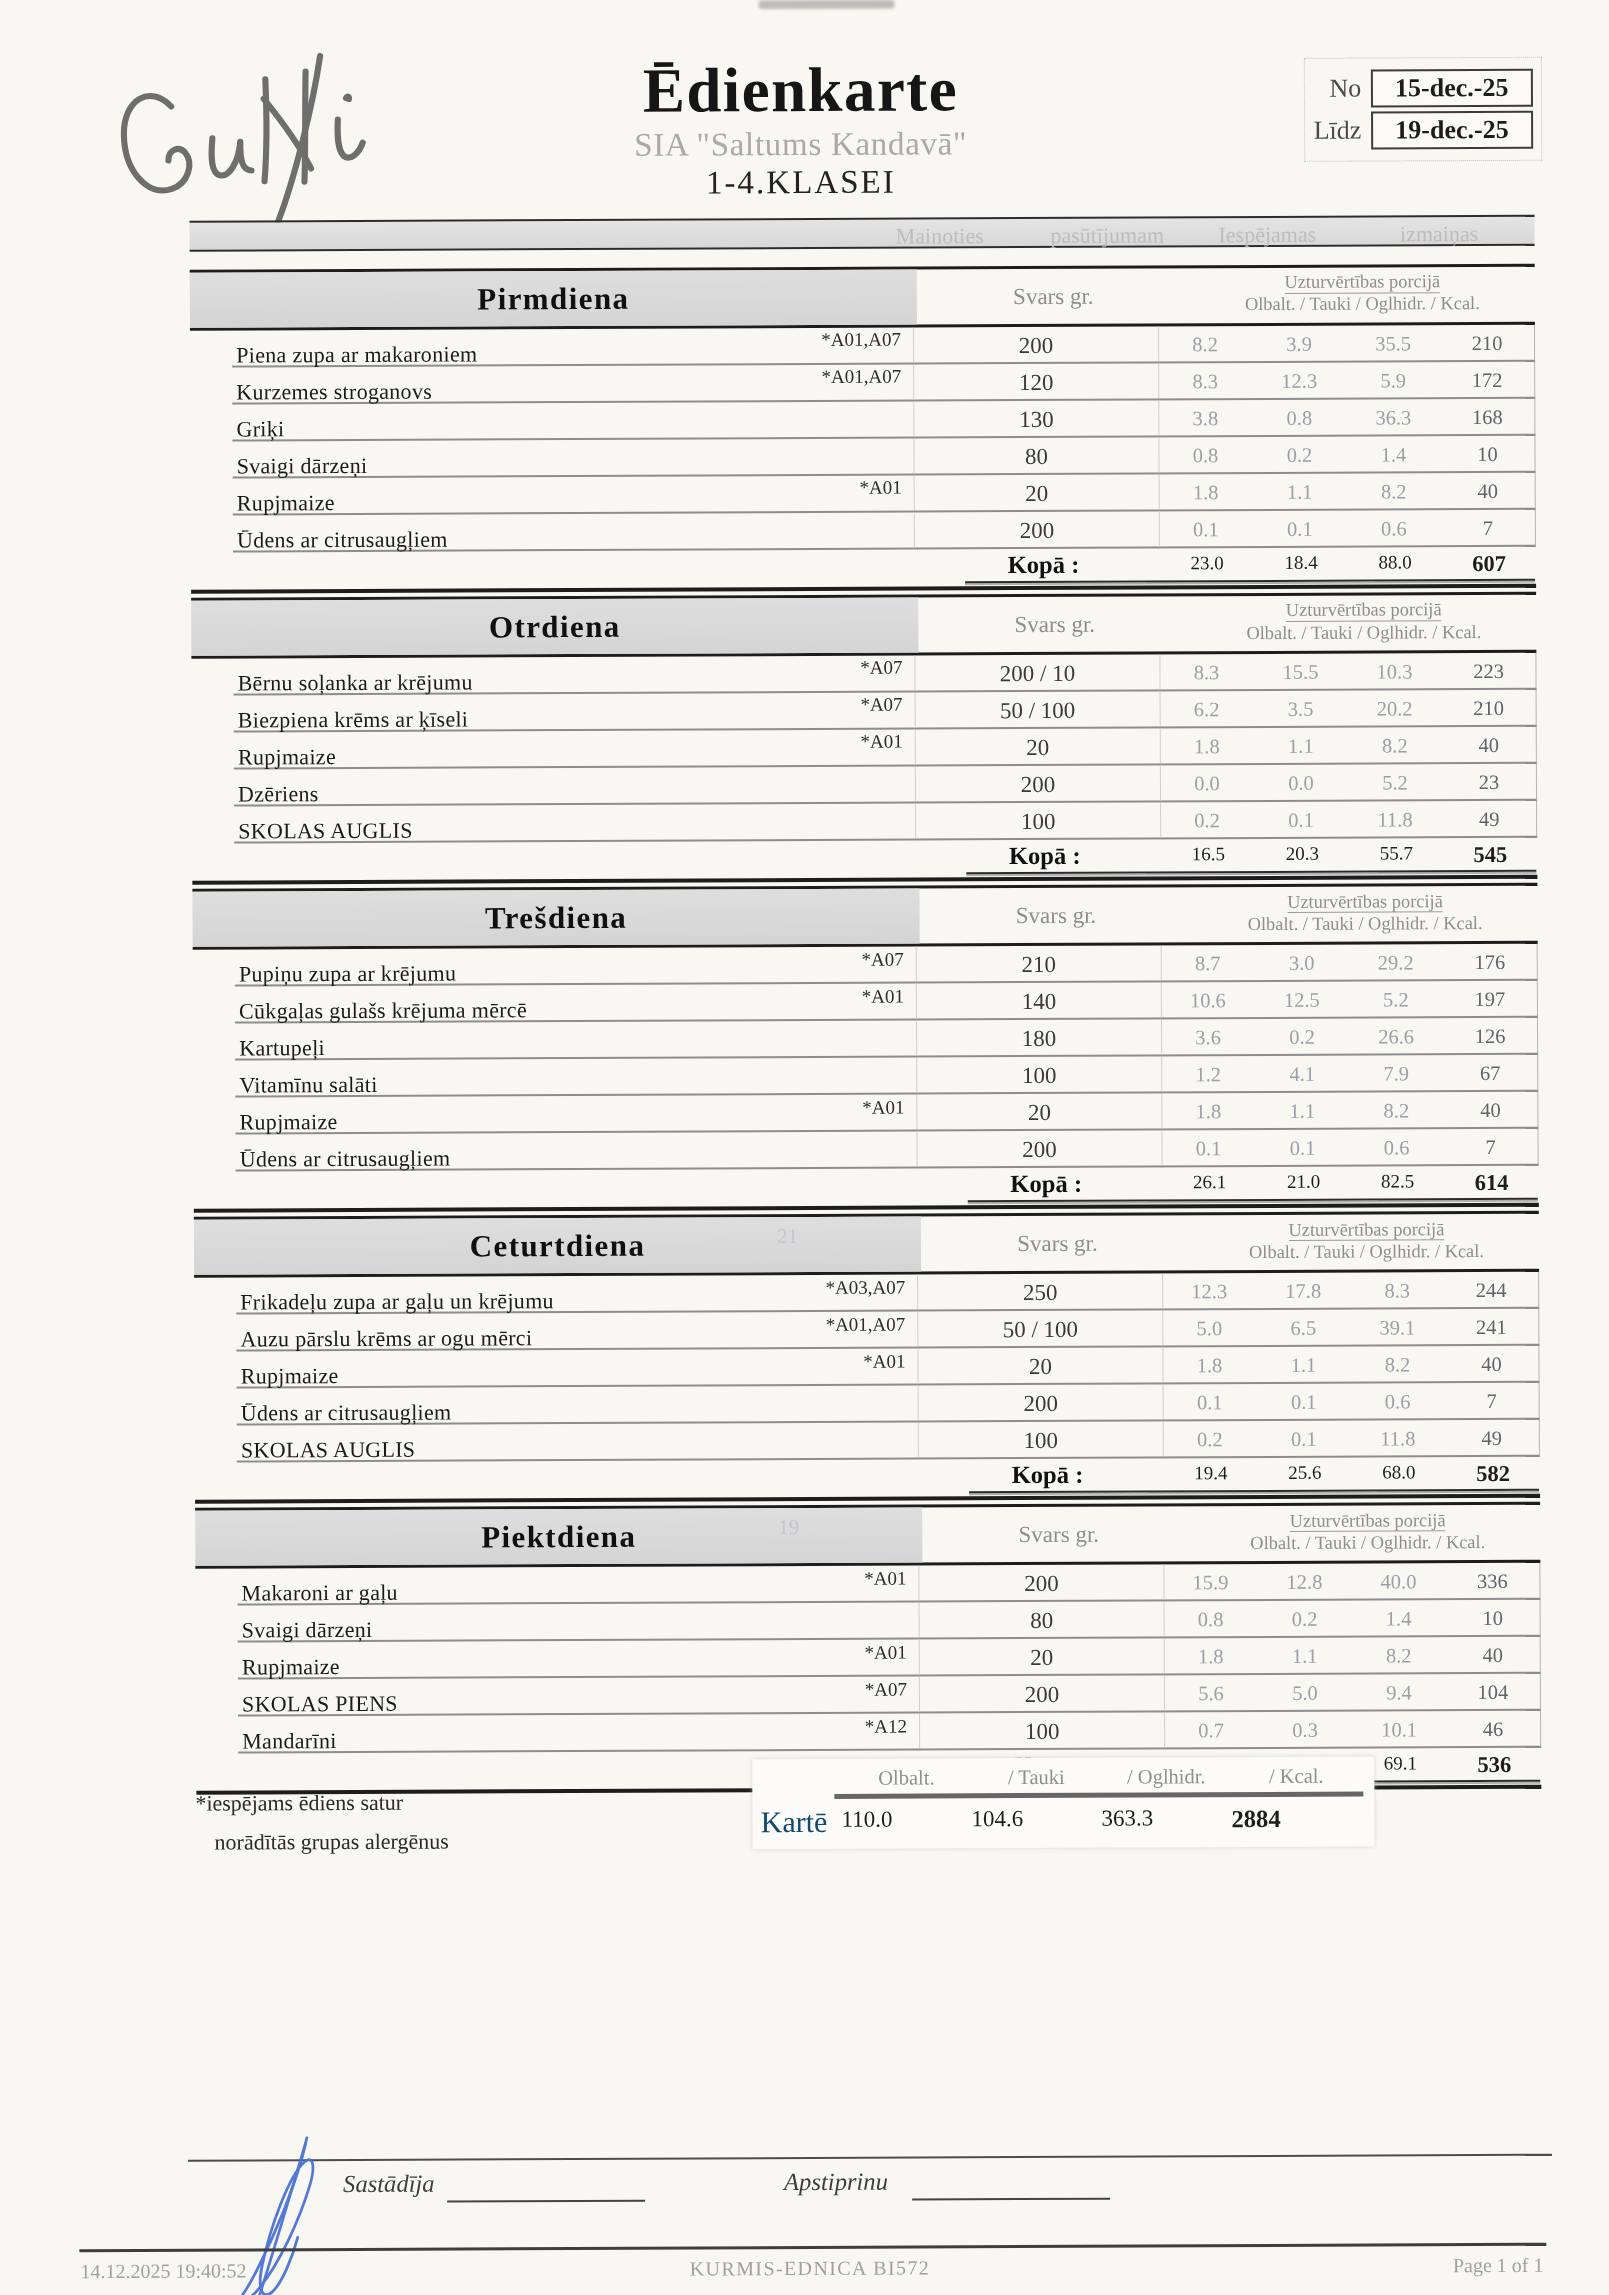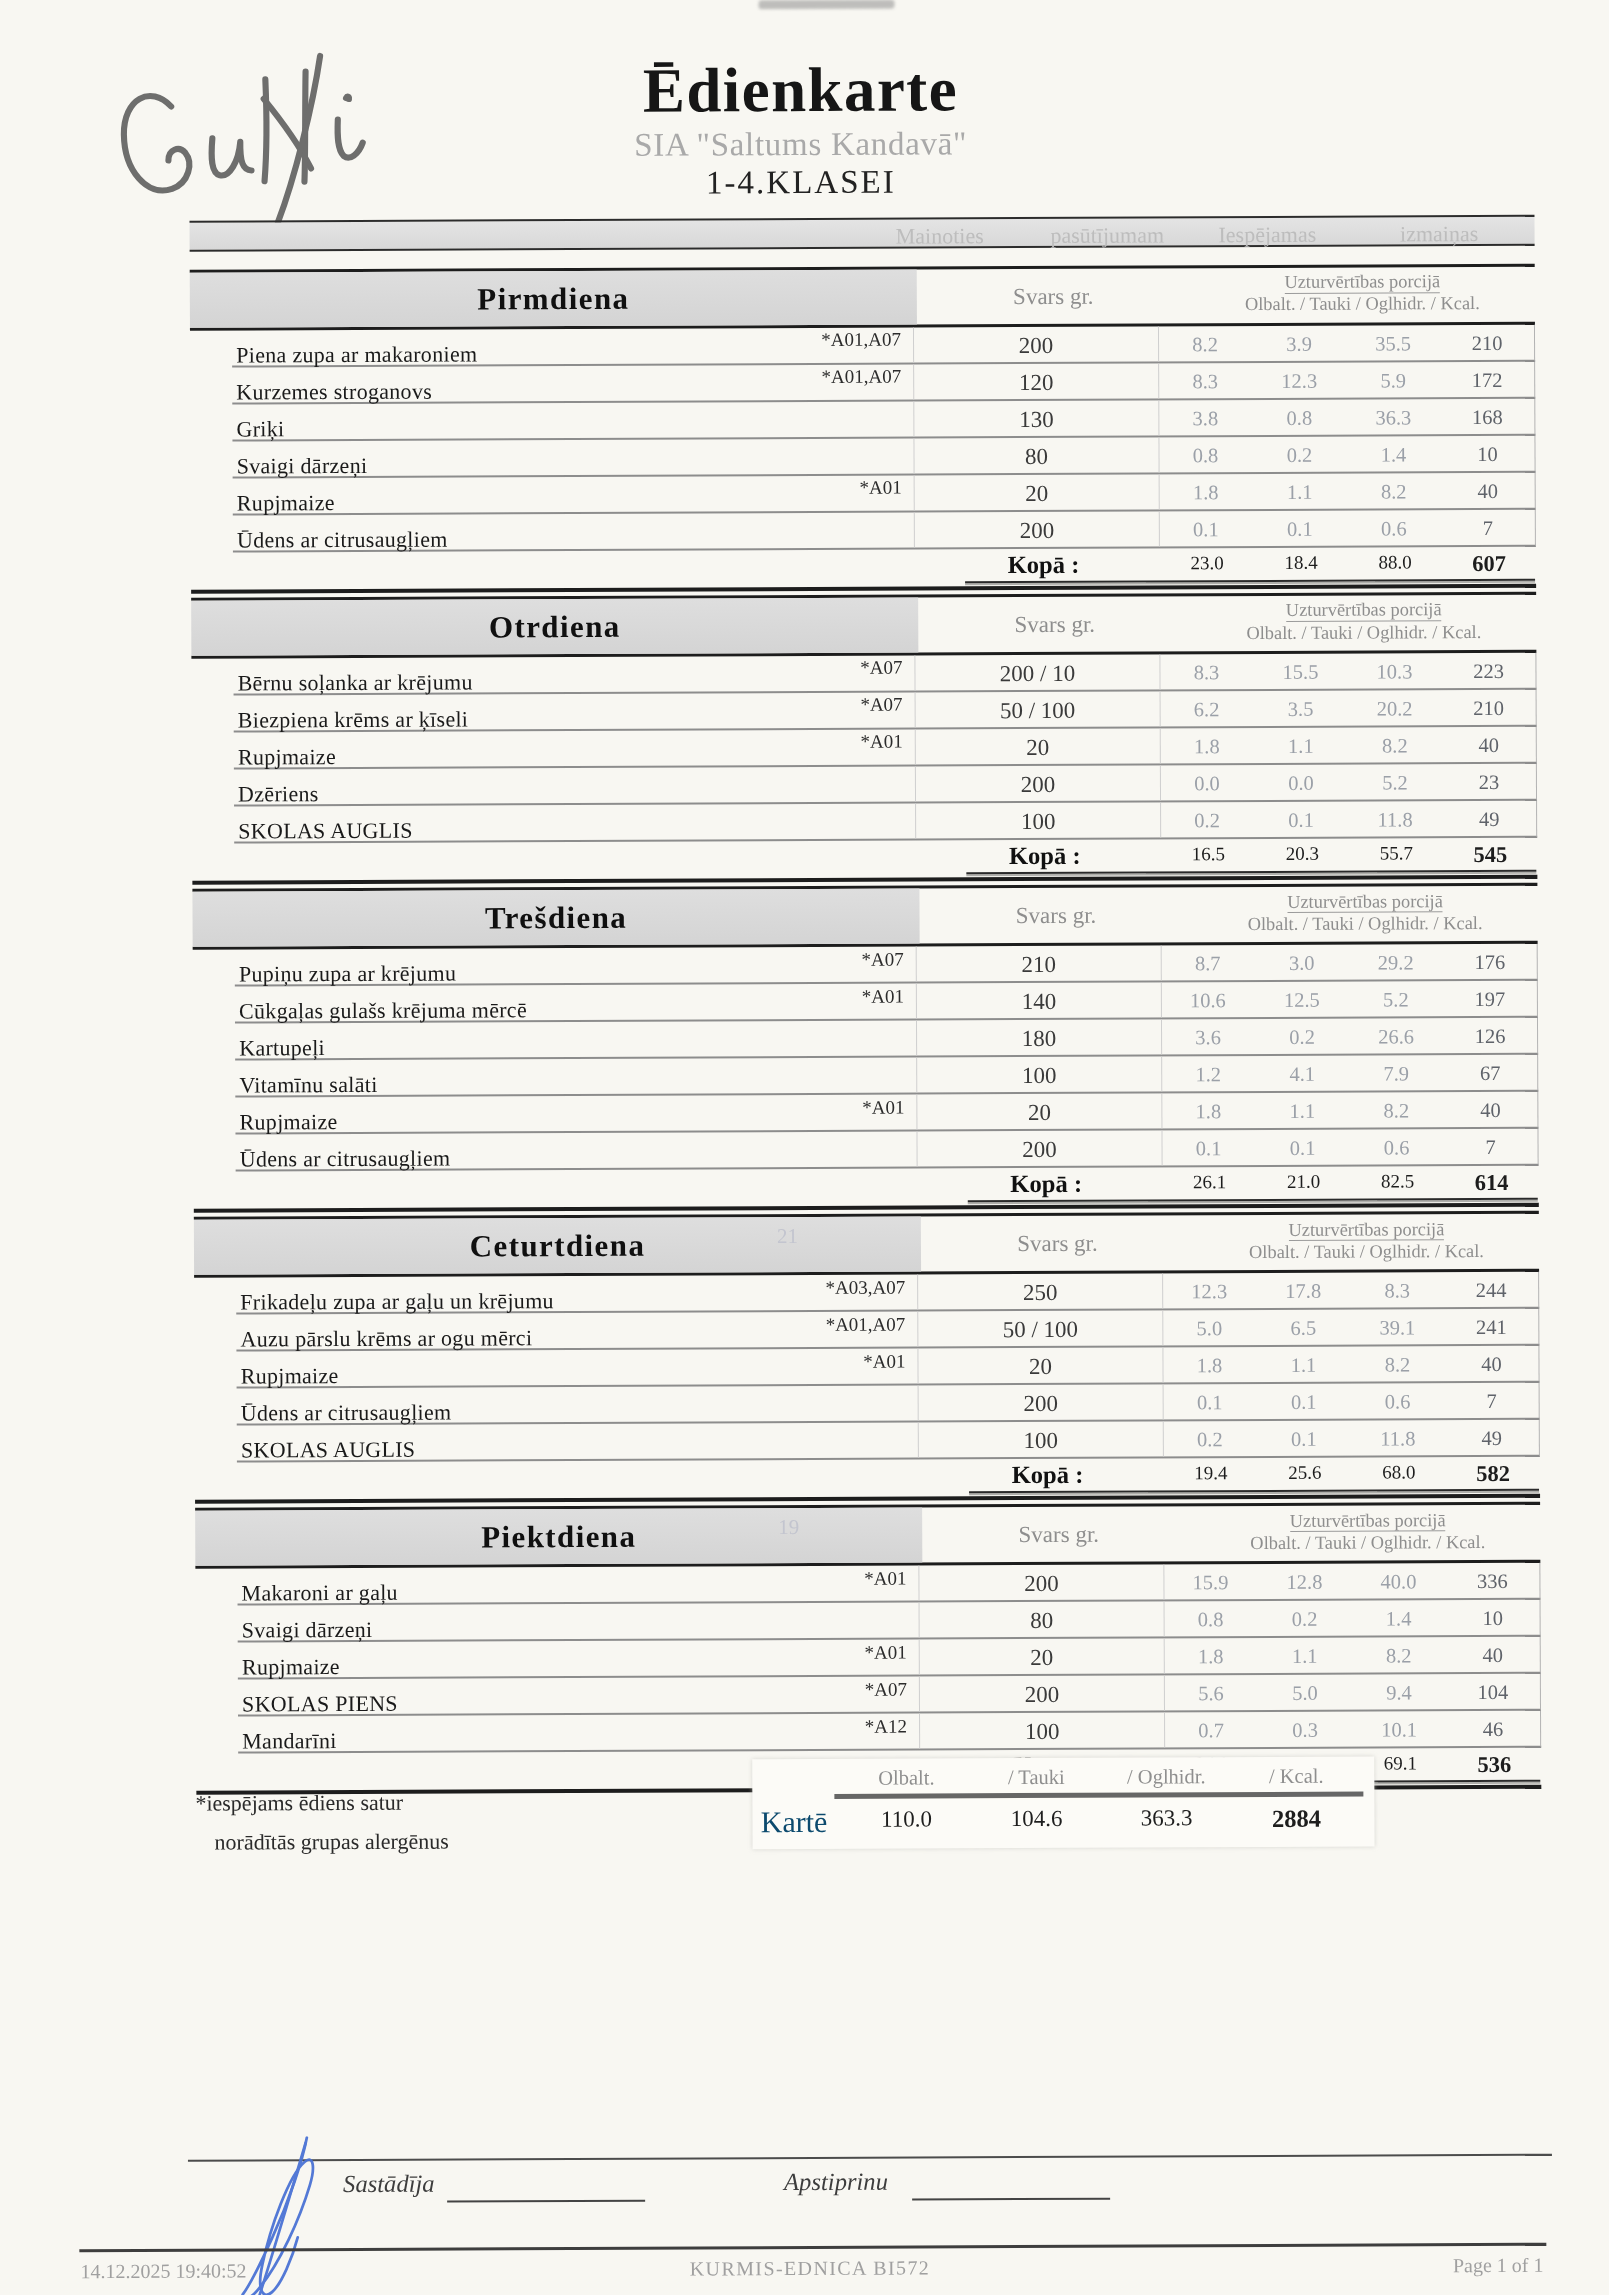--- a/index.html
+++ b/index.html
@@ -59,21 +59,21 @@
 
   
   .note{position:absolute;left:192px;top:1782px;font-size:22px;color:#2a2a2a;line-height:1.75;}
   .note .note2{margin-left:19px;}
   .weekbox{position:absolute;left:749px;top:1759px;width:622px;height:90px;background:#fcfbf7;box-shadow:0 0 4.1px rgba(190,190,185,.6);}
   .wk-head{margin-left:89px;display:flex;padding-top:8.2px;}
   .wk-head span{width:130px;text-align:center;font-size:20.5px;color:#8f8f8f;}
   .wk-rule{margin-left:82px;width:529px;height:4.8px;background:#666;margin-top:4.1px;}
   .wk-label{position:absolute;left:8.2px;top:46px;font-size:30px;color:#0c4a6e;}
   .wk-vals{margin-left:89px;display:flex;margin-top:8.2px;}
-  .wk-vals span{width:130px;text-align:center;font-size:23px;color:#1e1e1e;}
+  .wk-vals span{width:130px;font-size:23px;color:#1e1e1e;}
   .wk-vals span:last-child{font-weight:bold;font-size:24.6px;}
 
   .sig-topline{position:absolute;left:183px;top:2157px;width:1364px;height:2px;background:#4c4c4c;}
   .sig-label{position:absolute;top:2168px;font-size:24.6px;font-style:italic;color:#3d3d3d;}
   .sig-underline{position:absolute;top:2176px;height:23px;border-bottom:2.7px solid #444;}
   .pen{position:absolute;left:220px;top:2134px;}
   .footline{position:absolute;left:74px;top:2246px;width:1467px;height:3.4px;background:#3e3e3e;}
   .foot{position:absolute;top:2257px;font-size:20px;color:#a0a0a0;}
   .fl{left:75px;} .fc{left:0;width:1609px;text-align:center;letter-spacing:1.4px;} .fr{right:71px;}
 </style>
@@ -97,20 +97,30 @@
         <path d="M352,74 C354,71 357,72 356,76"></path>
       </g>
     </svg>
 
     <div class="title-block">
       <div class="title">Ēdienkarte</div>
       <div class="subtitle">SIA "Saltums Kandavā"</div>
       <div class="audience">1-4.KLASEI</div>
     </div>
 
+    <div class="dates">
+      <div class="date-row">
+        <span class="date-label">No</span>
+        <span class="date-value">15-dec.-25</span>
+      </div>
+      <div class="date-row">
+        <span class="date-label">Līdz</span>
+        <span class="date-value">19-dec.-25</span>
+      </div>
+    </div>
 
     <div class="notice">
       <span class="nw" style="left:52.5%">Mainoties</span>
       <span class="nw" style="left:64%">pasūtījumam</span>
       <span class="nw" style="left:76.5%">Iespējamas</span>
       <span class="nw" style="left:90%">izmaiņas</span>
     </div>
 
     <div class="days">
         <section class="day-section">

